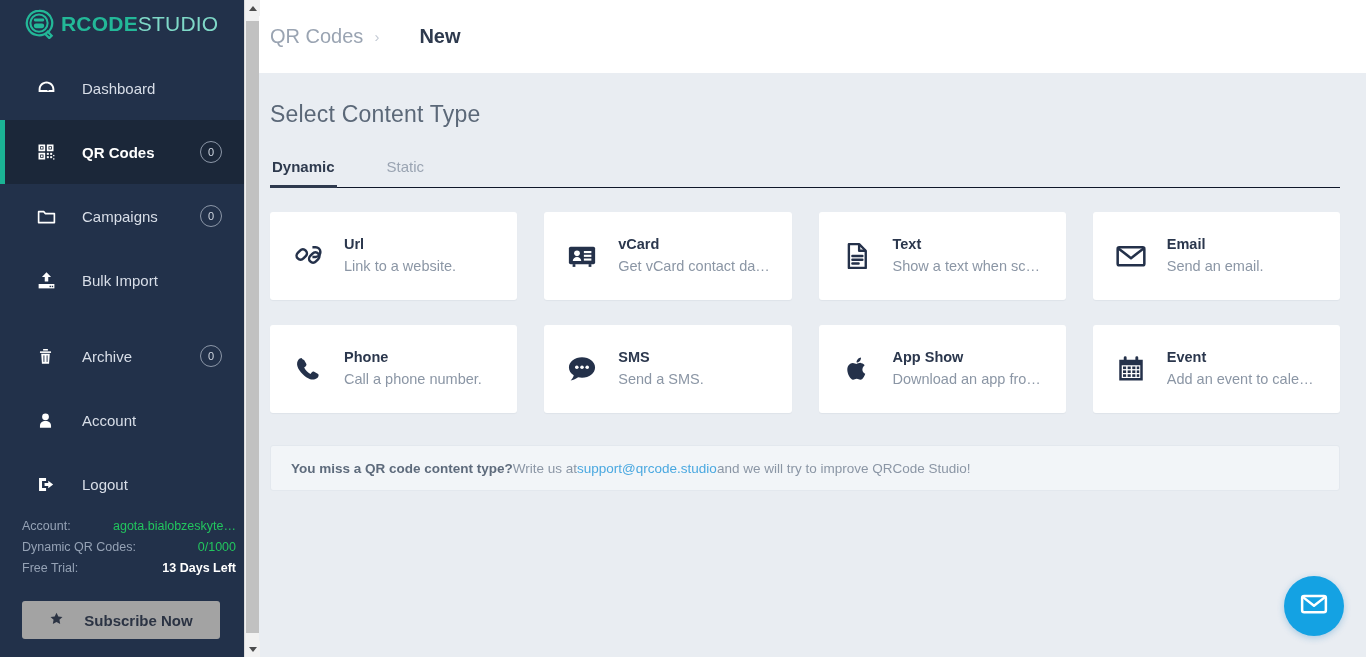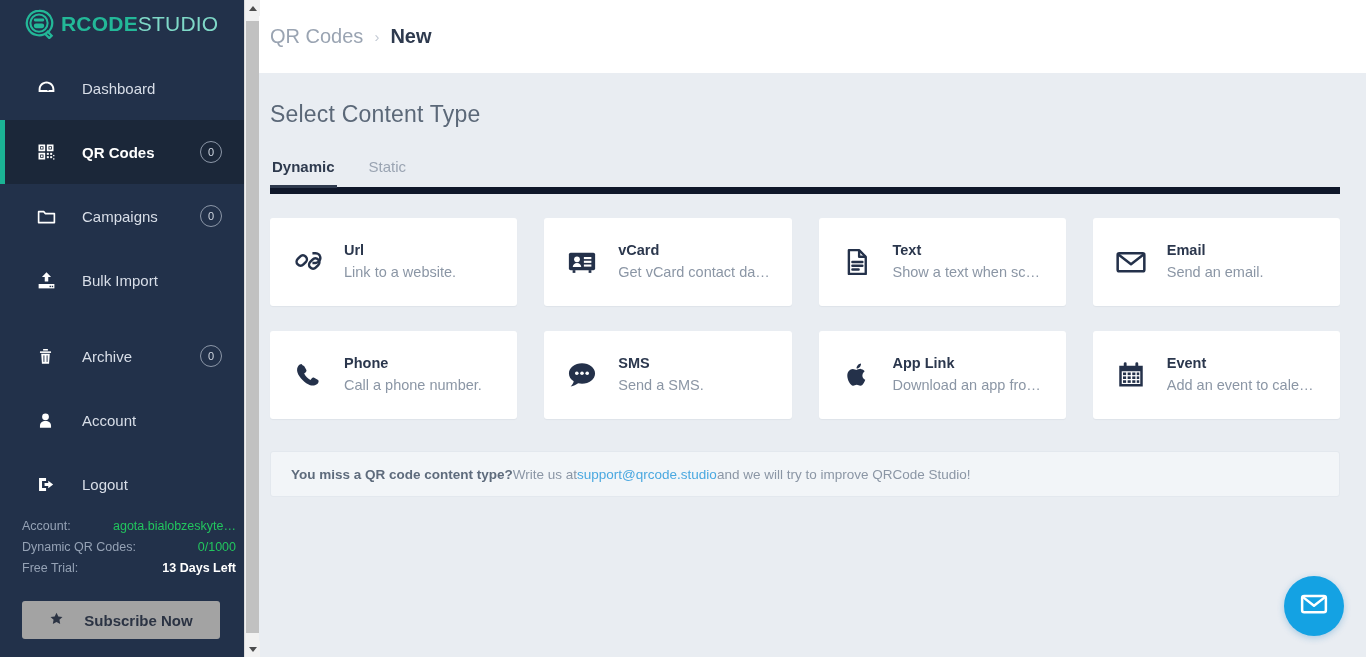--- a/index.html
+++ b/index.html
@@ -92,26 +92,26 @@
   }
 
   
   .main { flex: 1; height: 657px; position: relative; background: #e9edf2; }
   .topbar {
     height: 73px; background: #ffffff; display: flex; align-items: center;
     padding-left: 26px;
   }
   .crumb { font-size: 20px; color: #9aa4b2; display: flex; align-items: center; gap: 11px; }
   .crumb .sep { color: #c3cad4; font-size: 15px; }
-  .crumb .cur { color: #2e3a4e; font-weight: bold; }
+  .crumb .cur { color: #2e3a4e; font-weight: bold; margin-left: 29px; }
 
   .content { padding: 28px 26px 0 26px; }
   .page-title { font-size: 23px; color: #5b6878; font-weight: normal; letter-spacing: .2px; }
 
-  .tabs { display: flex; gap: 30px; margin-top: 30px; border-bottom: 7px solid #0f172a; }
+  .tabs { display: flex; gap: 48px; margin-top: 30px; border-bottom: 1px solid #0f172a; }
   .tab {
     font-size: 15px; padding: 0 2px 12px 2px; color: #9aa4b2; cursor: pointer;
     position: relative;
   }
   .tab.active { color: #2e3a4e; font-weight: bold; }
   .tab.active::after {
     content: ""; position: absolute; left: 0; right: 0; bottom: -1px;
     height: 3px; background: #2e3a4e;
   }
 
@@ -405,21 +405,21 @@
         </div>
 
         <div class="card">
           <span class="cic">
             <svg viewBox="0 0 24 24" width="30" height="30" fill="#24314a">
               <path d="M16.3 12.4c0-2.3 1.8-3.4 1.9-3.5-1-1.5-2.6-1.7-3.2-1.8-1.4-.1-2.7.8-3.4.8-.7 0-1.8-.8-2.9-.8-1.5 0-2.9.9-3.7 2.2-1.6 2.7-.4 6.8 1.1 9 .8 1.1 1.7 2.3 2.8 2.2 1.1 0 1.6-.7 2.9-.7 1.3 0 1.7.7 2.9.7 1.2 0 2-1.1 2.7-2.2.9-1.2 1.2-2.4 1.2-2.5 0 0-2.3-.9-2.3-3.4z"></path>
               <path d="M14.3 5.5c.6-.7 1-1.7.9-2.7-.9 0-2 .6-2.6 1.3-.6.6-1.1 1.7-.9 2.6 1 .1 2-.5 2.6-1.2z"></path>
             </svg>
           </span>
           <span class="txt">
-            <span class="ct">App Link</span>
+            <span class="ct">App Show</span>
             <span class="cd" style="display:block">Download an app fro…</span>
           </span>
         </div>
 
         <div class="card">
           <span class="cic">
             <svg viewBox="0 0 24 24" width="30" height="30" fill="#24314a">
               <rect x="6.2" y="1.8" width="2.3" height="4.2" rx="1.1"></rect>
               <rect x="15.5" y="1.8" width="2.3" height="4.2" rx="1.1"></rect>
               <path d="M2.6 4.6h18.8v16.6H2.6z"></path>

